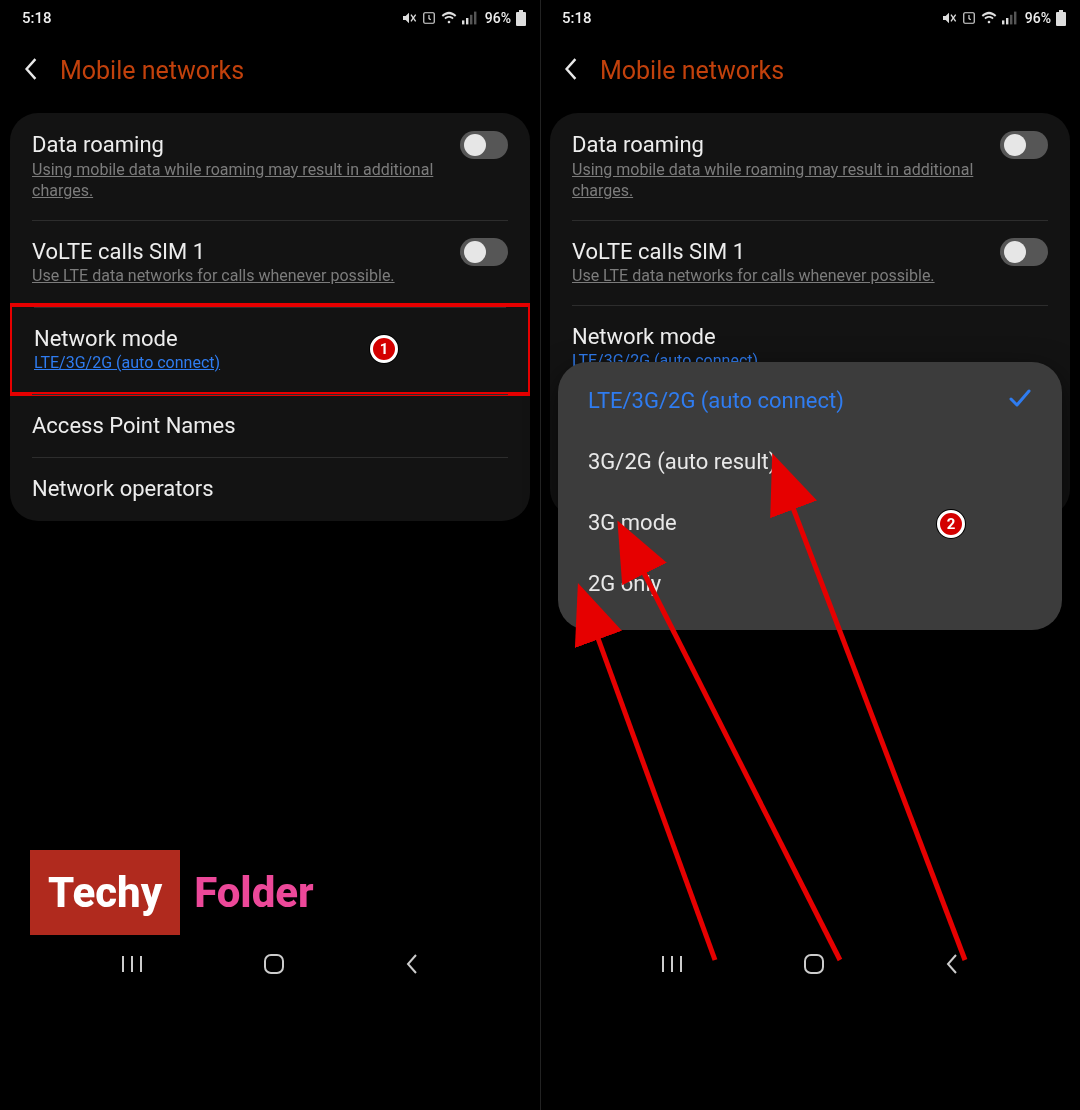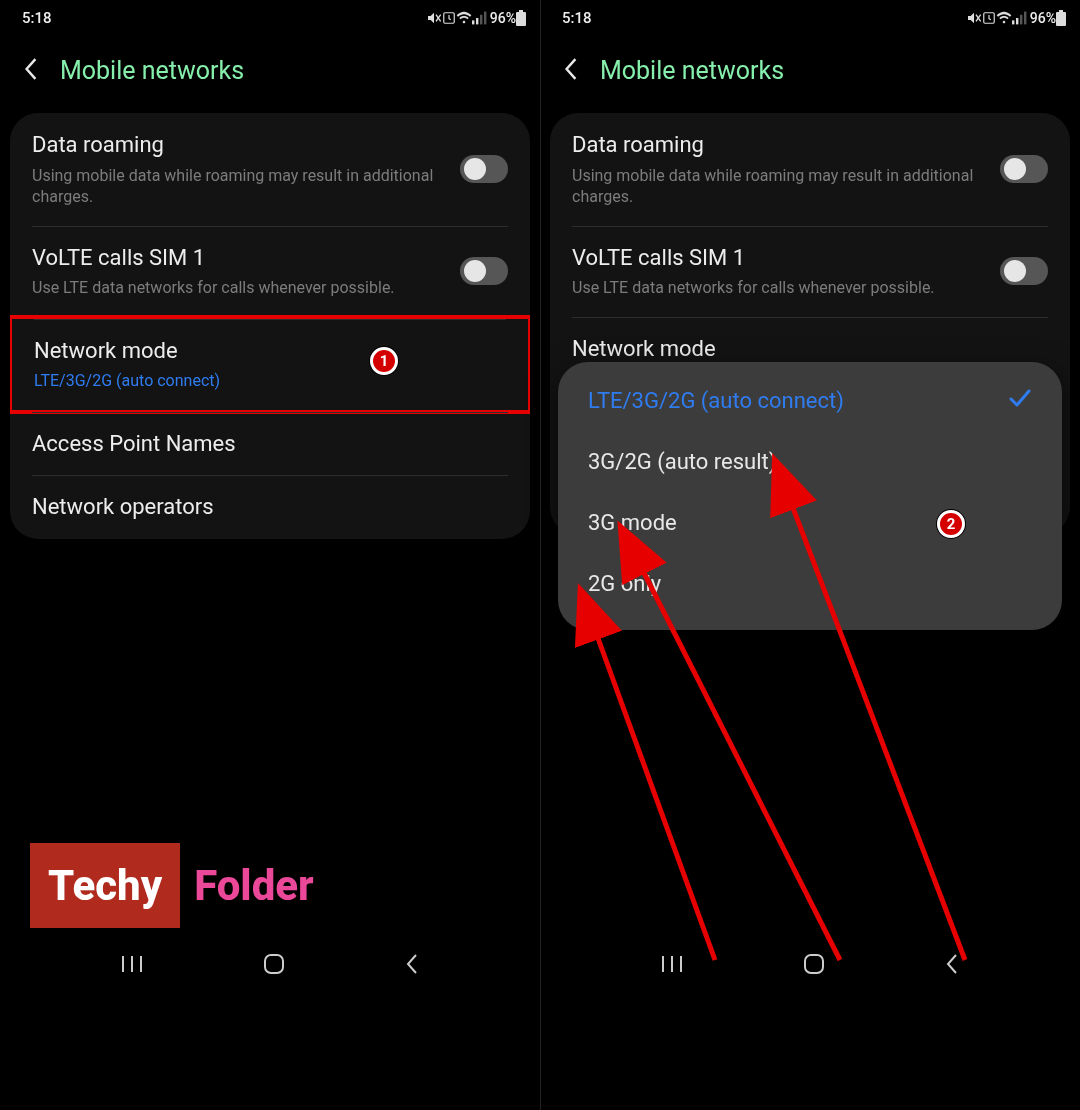--- a/index.html
+++ b/index.html
@@ -35,57 +35,57 @@
   .statusbar {
     height: 32px;
     display: flex;
     align-items: center;
     justify-content: space-between;
     padding: 4px 14px 0 22px;
     font-size: 15px;
     font-weight: 500;
     color: #eee;
   }
-  .status-right { display: flex; align-items: center; }
+  .status-right { display: flex; align-items: center; gap: 5px; }
   .status-right svg { display: block; }
   .batt-pct { font-size: 14px; margin-left: 2px; }
   
   .app-header {
     display: flex;
     align-items: center;
     gap: 22px;
     padding: 24px 14px 28px 24px;
   }
-  .page-title { font-size: 25px; font-weight: 400; color: #86efac; }
+  .page-title { font-size: 25px; font-weight: 400; color: #c2410c; }
   
   .panel {
     margin: 0 10px;
     background: #131313;
     border-radius: 28px;
     overflow: hidden;
   }
   .item {
     padding: 18px 22px;
     display: flex;
-    align-items: center;
+    align-items: flex-start;
     justify-content: space-between;
     position: relative;
   }
   .item + .item::before {
     content: "";
     position: absolute;
     top: 0;
     left: 22px;
     right: 22px;
     height: 1px;
     background: #2d2d2d;
   }
   .item-text { flex: 1; padding-right: 12px; }
   .item-title { font-size: 22px; color: #ededed; line-height: 1.25; }
-  .item-sub { font-size: 16px; color: #7c7c7c; line-height: 1.35; margin-top: 6px; }
+  .item-sub { font-size: 16px; color: #7c7c7c; line-height: 1.35; margin-top: 0; text-decoration: underline; }
   .item-sub.accent { color: #2f7cf0; }
   
   .toggle {
     width: 48px; height: 28px; border-radius: 14px; background: #565656;
     position: relative; flex-shrink: 0;
   }
   .toggle::after {
     content: ""; position: absolute; width: 22px; height: 22px; border-radius: 50%;
     background: #e6e6e6; top: 3px; left: 4px;
   }
@@ -133,21 +133,21 @@
   
   .arrow {
     position: absolute;
     pointer-events: none;
     z-index: 9;
   }
   
   .watermark {
     position: absolute;
     left: 30px;
-    bottom: 64px;
+    bottom: 57px;
     display: flex;
     align-items: center;
     z-index: 20;
   }
   .wm-box {
     background: #b02a1e;
     padding: 18px 18px;
   }
   .wm-techy { font-size: 42px; font-weight: 800; color: #fff; letter-spacing: 0px; }
   .wm-folder { font-size: 42px; font-weight: 800; color: #ec4899; margin-left: 14px; letter-spacing: 0px;}

